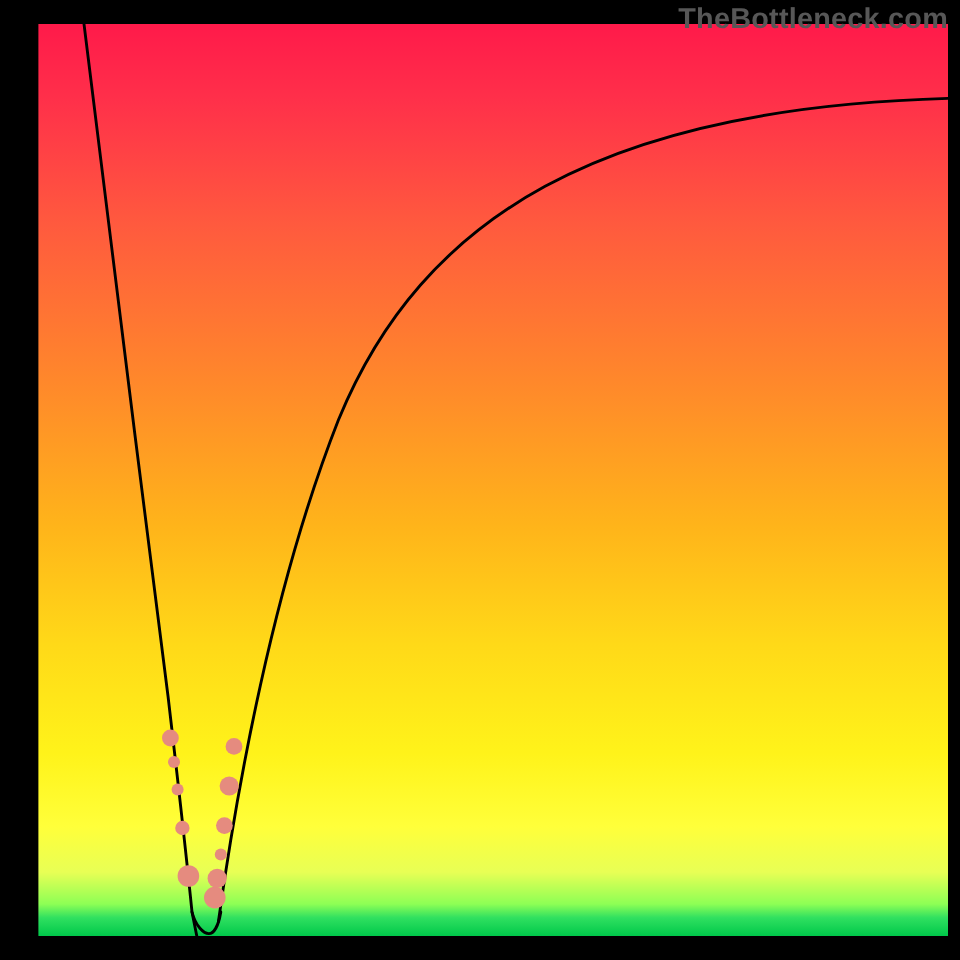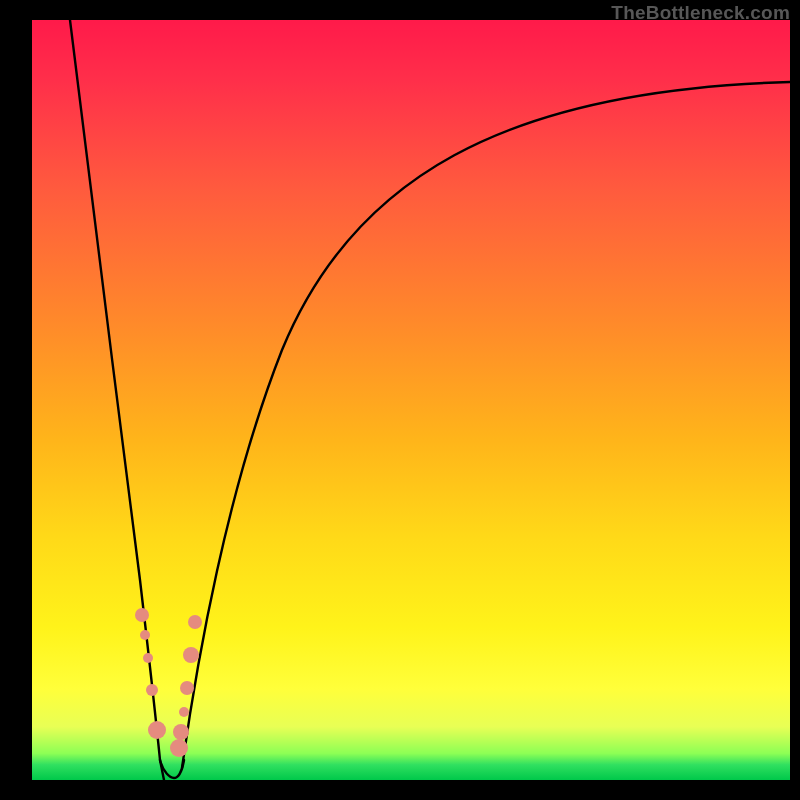--- a/index.html
+++ b/index.html
@@ -29,21 +29,21 @@
       #8dff55 96.5%,
       #30e060 98%,
       #00c84a 100%
     );
   }
   .watermark {
     position: absolute;
     top: 2px;
     right: 10px;
     font-family: Arial, Helvetica, sans-serif;
-    font-size: 19px;
+    font-size: 24px;
     font-weight: 600;
     color: #575757;
     letter-spacing: 0.2px;
     white-space: nowrap;
   }
   svg.curves {
     position: absolute;
     left: 0;
     top: 0;
     width: 758px;

